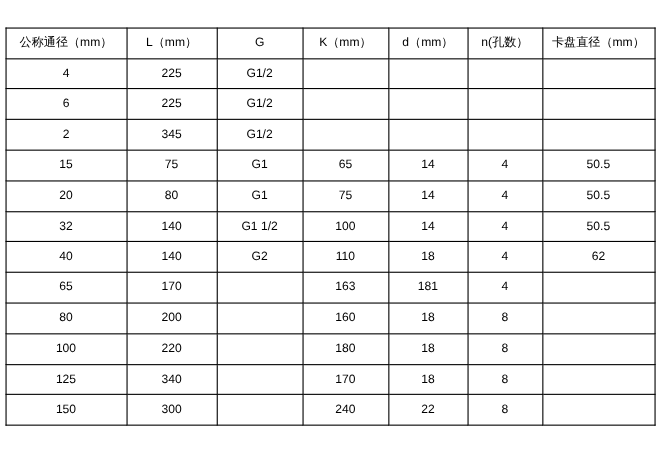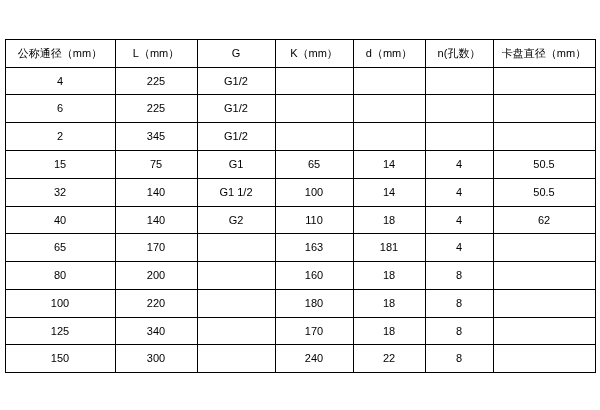--- a/index.html
+++ b/index.html
@@ -121,20 +121,29 @@
         <tr>
           <td>15</td>
           <td>75</td>
           <td>G1</td>
           <td>65</td>
           <td>14</td>
           <td>4</td>
           <td>50.5</td>
         </tr>
         <tr>
+          <td>20</td>
+          <td>80</td>
+          <td>G1</td>
+          <td>75</td>
+          <td>14</td>
+          <td>4</td>
+          <td>50.5</td>
+        </tr>
+        <tr>
           <td>32</td>
           <td>140</td>
           <td>G1 1/2</td>
           <td>100</td>
           <td>14</td>
           <td>4</td>
           <td>50.5</td>
         </tr>
         <tr>
           <td>40</td>

